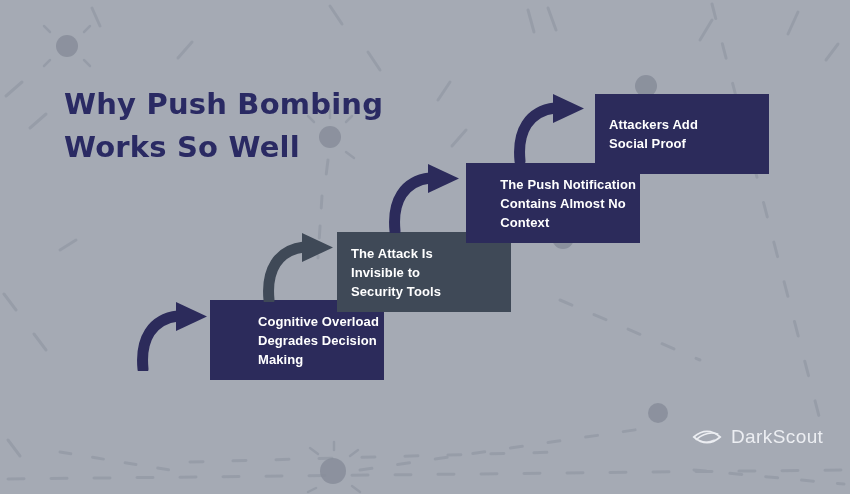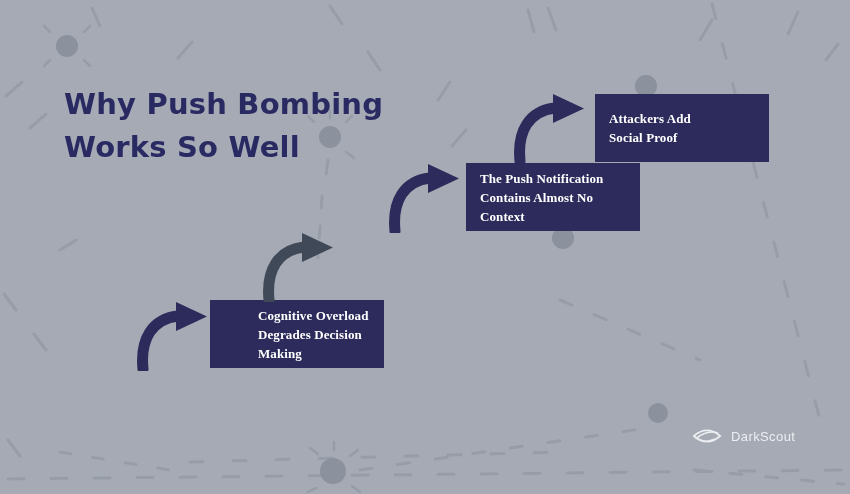--- a/index.html
+++ b/index.html
@@ -18,25 +18,24 @@
   .title{
     position:absolute;left:64px;top:64px;z-index:1;
     font-family:"DejaVu Sans", sans-serif;
     font-weight:bold;font-size:29px;line-height:43px;
     color:#2A2A63;letter-spacing:0.2px;
   }
   .title span{display:block;}
   
   .step{
     position:absolute;z-index:2;
-    width:174px;height:68px;
+    width:174px;height:80px;
     display:flex;align-items:center;
     box-sizing:border-box;
     padding:6px 4px 6px 14px;
-    font-family:Liberation Serif, serif;
   }
   .step--navy{background:#2C2B5B;}
   .step--slate{background:#3F4957;}
   .step-label{
     color:#FFFFFF;font-weight:bold;
     font-size:13px;line-height:19px;
     white-space:pre-line;letter-spacing:0.1px;
   }
   
   .arrow{position:absolute;z-index:2;width:76px;height:72px;}
@@ -44,21 +43,21 @@
   .arrow--navy .head{fill:#2C2B5B;}
   .arrow--slate .stroke{stroke:#3F4957;}
   .arrow--slate .head{fill:#3F4957;}
   
   .brand{
     position:absolute;left:691px;top:426px;z-index:2;
     display:flex;align-items:center;gap:8px;
   }
   .brand-icon{display:block;}
   .brand-name{
-    color:#ECEEF2;font-size:13px;letter-spacing:0.4px;
+    color:#ECEEF2;font-size:19px;letter-spacing:0.4px;
     font-weight:400;
   }
 </style>
 </head>
 <body>
 
 <div class="stage">
 
   <svg class="decor" width="850" height="494" viewBox="0 0 850 494">
     <g stroke="#8D93A0" stroke-width="3" stroke-linecap="round" opacity="0.55" fill="none">
@@ -127,22 +126,27 @@
     <span>Works So Well</span>
   </h1>
 
 
   <div class="step step--navy" style="left:210px;top:300px;padding-left:48px;">
     <span class="step-label">Cognitive Overload
 Degrades Decision
 Making</span>
   </div>
 
+  <div class="step step--slate" style="left:337px;top:232px;">
+    <span class="step-label">The Attack Is
+Invisible to
+Security Tools</span>
+  </div>
 
-  <div class="step step--navy" style="left:466px;top:163px;">
+  <div class="step step--navy" style="left:466px;top:163px;justify-content:flex-end;">
     <span class="step-label">The Push Notification
 Contains Almost No
 Context</span>
   </div>
 
   <div class="step step--navy" style="left:595px;top:94px;">
     <span class="step-label">Attackers Add
 Social Proof</span>
   </div>
 

